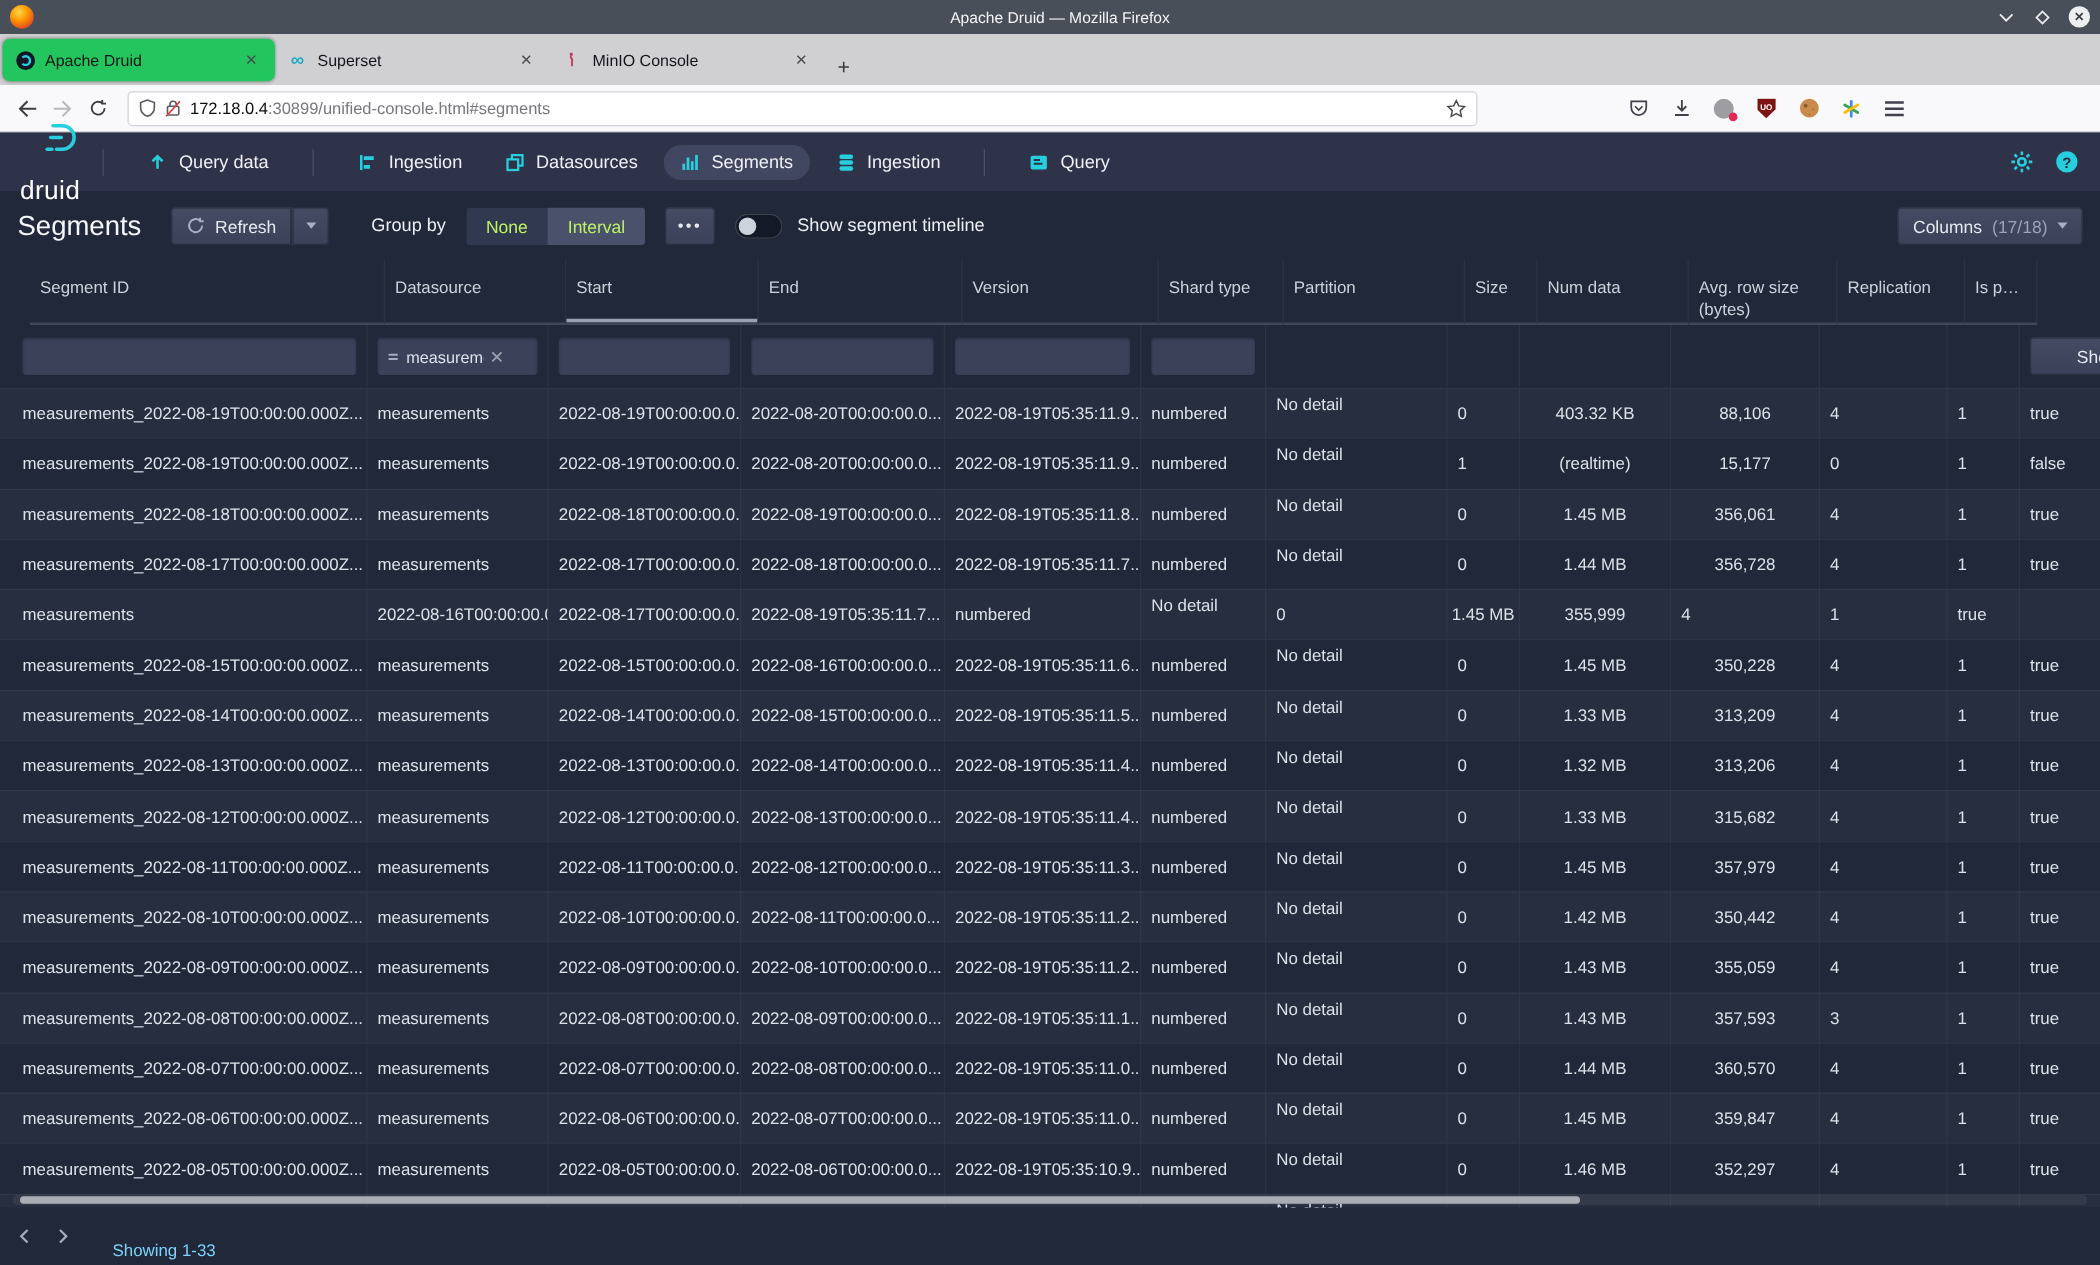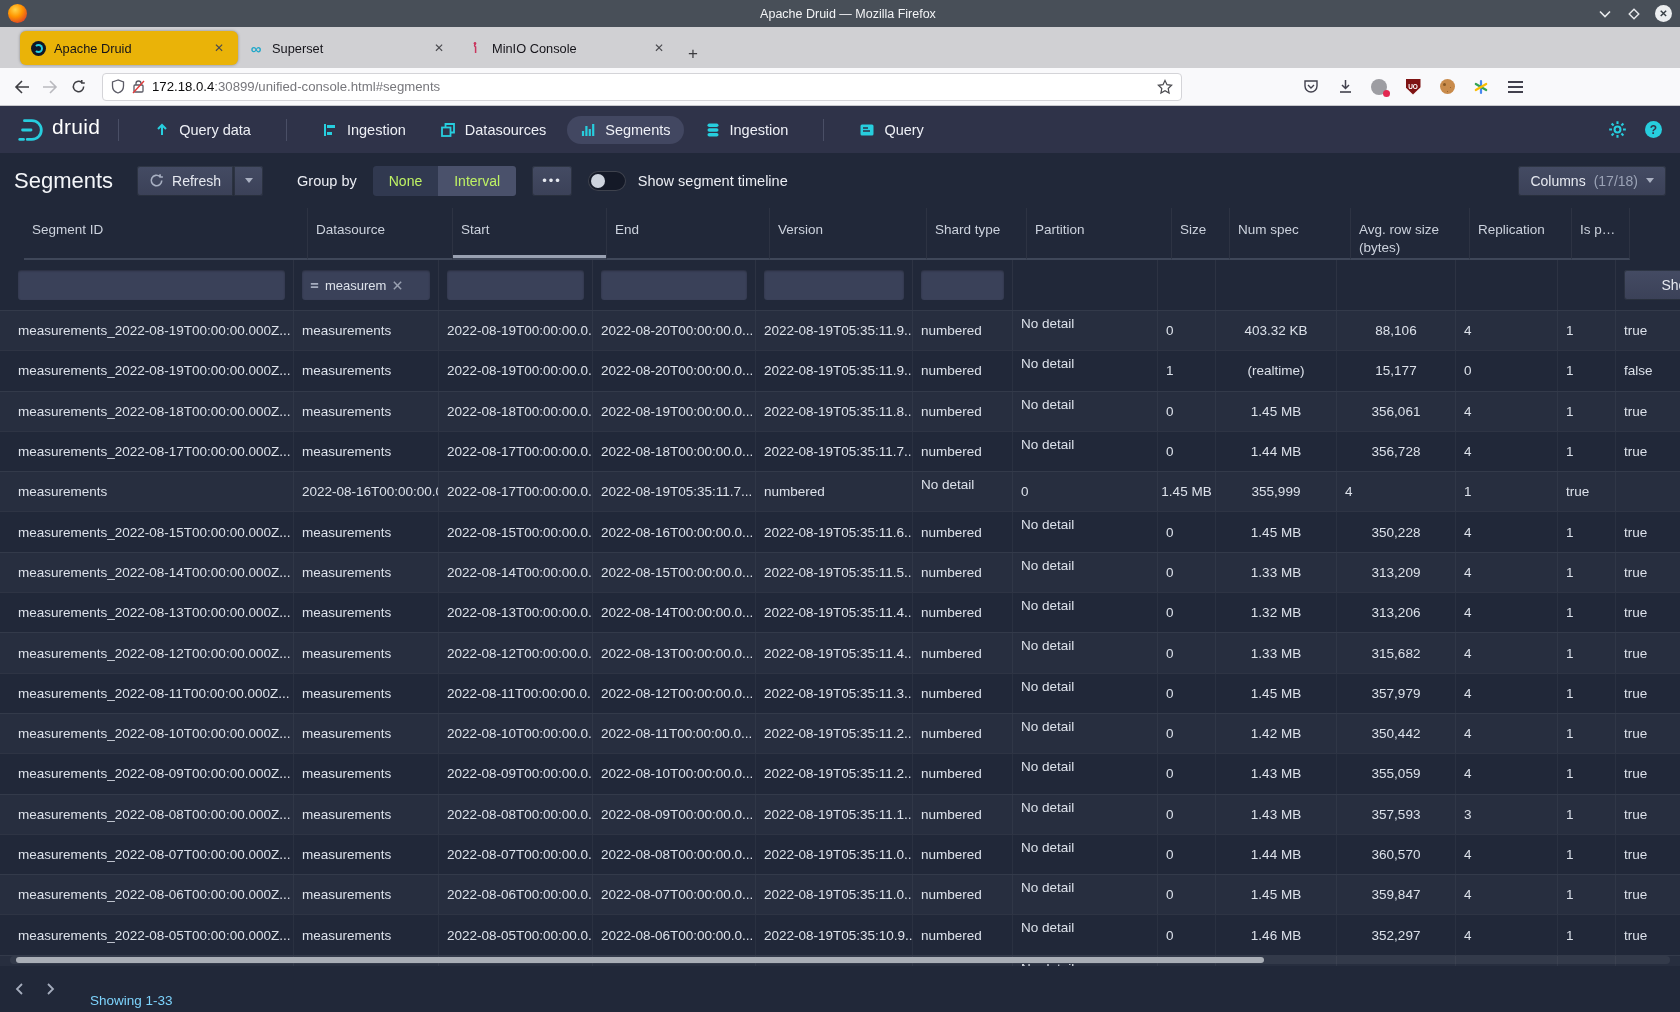--- a/index.html
+++ b/index.html
@@ -13,21 +13,21 @@
     background:radial-gradient(circle at 38% 30%, #ffd54a 0%, #ff9500 40%, #e4551f 72%, #b5245c 100%); }
   .tb-title { position:absolute; left:16px; right:0; text-align:center; color:#f3f4f6; font-size:12.5px; }
   .win-ctrls { position:absolute; right:8px; top:0; height:27px; display:flex; align-items:center; gap:13px; }
   .wc { width:16px; height:16px; display:flex; align-items:center; justify-content:center; color:#e8eaec; font-size:12px; }
   .wc-close { width:17px; height:17px; border-radius:50%; background:#eceef0; color:#383f46; font-size:10px; font-weight:bold; display:flex; align-items:center; justify-content:center; }
 
   
   .tabbar { height:41px; background:#d0d0d3; display:flex; align-items:flex-end; padding:0 2px; }
   .tab { height:34px; margin-bottom:3px; display:flex; align-items:center; padding:0 10px; border-radius:6px;
     color:#15141a; font-size:12.8px; gap:8px; }
-  .tab.active { background:#eab308; box-shadow:0 0 3px rgba(0,0,0,.35); width:218px;margin-left:18px; }
+  .tab.active { background:#22c55e; box-shadow:0 0 3px rgba(0,0,0,.35); width:218px; }
   .tab.inactive { width:220px; }
   .tab .t-label { flex:1; overflow:hidden; white-space:nowrap; }
   .t-close { color:#4a4a4f; font-size:12px; padding:2px 4px; }
   .newtab-btn { font-size:17px; color:#3a3a3e; padding:0 10px 4px 10px; }
   .favicon { width:16px; height:16px; flex:0 0 16px; display:flex; align-items:center; justify-content:center; }
   .fav-druid { width:15px; height:15px; border-radius:50%; background:#101726; position:relative; }
   .fav-druid::after { content:""; position:absolute; inset:3px; border:2px solid #27cede; border-left-color:transparent; border-radius:50%; }
   .fav-superset { color:#20a7c9; font-weight:bold; font-size:15px; line-height:1; }
 
   
@@ -43,21 +43,21 @@
   .ext-circle { width:16px; height:16px; border-radius:50%; background:#9d9da2; }
   .ext-badge { position:absolute; right:-2px; bottom:-1px; width:7px; height:7px; border-radius:50%; background:#e22850; }
   .ublock { width:15px; height:16px; background:#7f1414; clip-path:polygon(0 0,100% 0,100% 55%,50% 100%,0 55%); color:#fff; font-size:6.5px; font-weight:bold; display:flex; align-items:center; justify-content:center; }
   .cookie { width:15px; height:15px; border-radius:50%; background:#c98b4b; position:relative; }
   .cookie::before { content:""; position:absolute; left:3px; top:4px; width:3px; height:3px; border-radius:50%; background:#8a5a26; box-shadow:6px 3px 0 -1px #8a5a26, 3px 7px 0 -1px #8a5a26; }
   .hamburger { display:flex; flex-direction:column; gap:3px; }
   .hamburger span { width:15px; height:2px; background:#42414d; }
 
   
   .navbar { height:47px; background:#2f3349; display:flex; align-items:center; color:#eef0f6; }
-  .brand { display:flex; align-items:flex-start; gap:6px; margin-left:16px; }
+  .brand { display:flex; align-items:flex-end; gap:16px; margin-left:16px;flex-direction:column; }
   .brand-name { font-size:21px; font-weight:500; letter-spacing:.3px; color:#fff; }
   .nav-sep { width:1px; height:22px; background:#4a4f66; margin:0 18px; }
   .nav-item { display:flex; align-items:center; gap:9px; padding:6px 13px; border-radius:17px; font-size:14.5px; margin:0 4px; }
   .nav-item.active { background:#424761; }
   .nav-right { margin-left:auto; display:flex; align-items:center; gap:18px; margin-right:18px; }
   .help-circle { width:17px; height:17px; border-radius:50%; background:#27cede; color:#2f3349; font-size:12px; font-weight:bold; display:flex; align-items:center; justify-content:center; }
 
   
   .toolbar { height:55px; background:#212839; display:flex; align-items:center; }
   .page-title { font-size:22px; color:#f4f6f9; margin-left:14px; font-weight:400; }
@@ -333,21 +333,21 @@
 
   <div class="thead grid" id="thead">
       <div class="hcell">Segment ID</div>
       <div class="hcell">Datasource</div>
       <div class="hcell sorted">Start</div>
       <div class="hcell">End</div>
       <div class="hcell">Version</div>
       <div class="hcell">Shard type</div>
       <div class="hcell">Partition</div>
       <div class="hcell">Size</div>
-      <div class="hcell">Num spec</div>
+      <div class="hcell">Num data</div>
       <div class="hcell wrap">Avg. row size (bytes)</div>
       <div class="hcell">Replication</div>
       <div class="hcell">Is published</div>
     </div>
   <div class="tfilter grid" id="tfilter">
       <div class="fcell">
         <div class="finput"></div>
       </div>
       <div class="fcell">
         <div class="finput">

